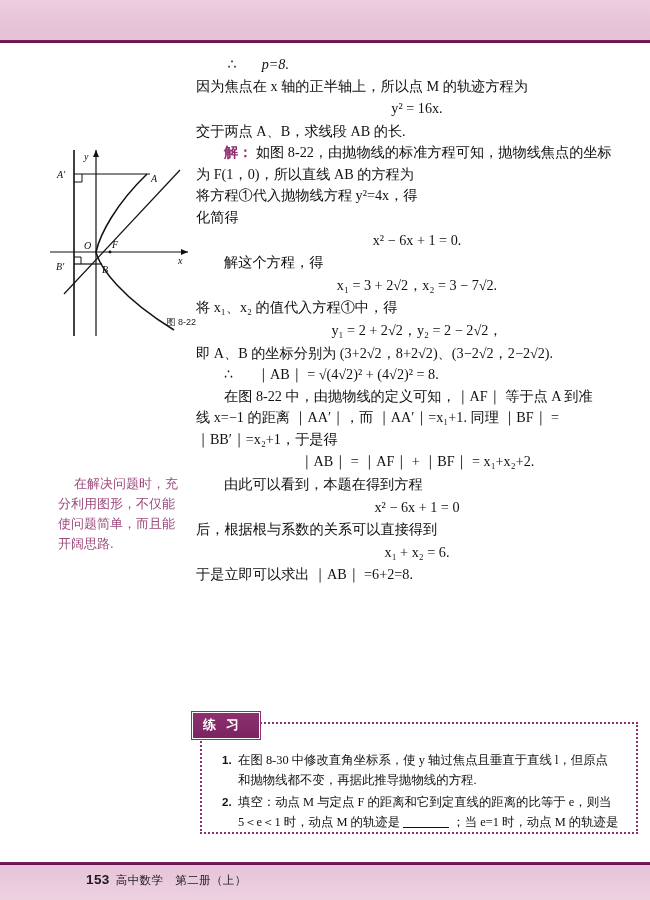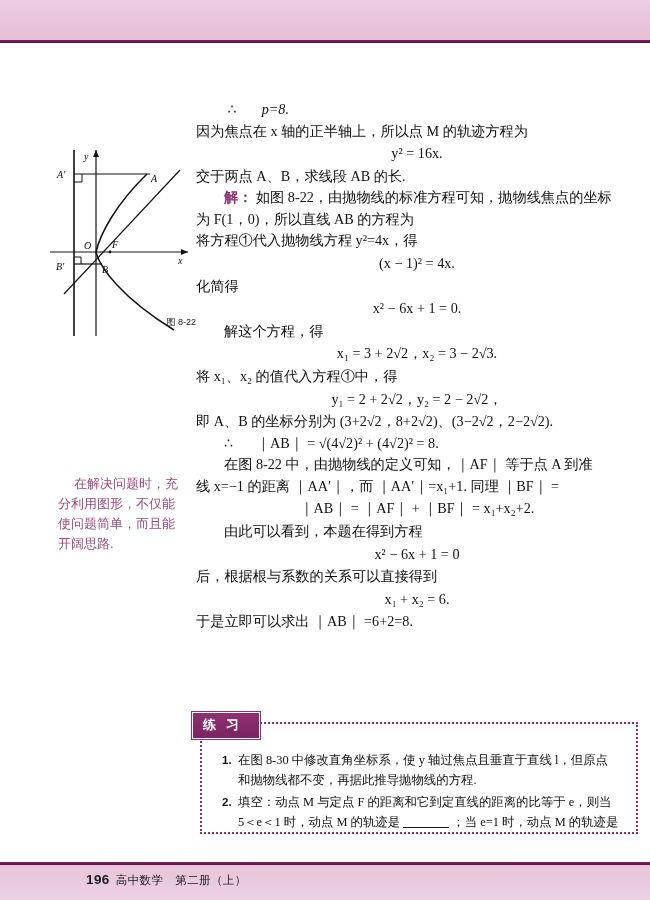--- a/index.html
+++ b/index.html
@@ -53,21 +53,21 @@
   .margin-note{
     position:absolute;left:58px;top:474px;width:128px;
     font-size:13px;line-height:1.55;color:#9c4a7d;
     font-family:"Liberation Sans","DejaVu Sans",sans-serif;
     text-indent:16px;
   }
 
   
   .col{
     position:absolute;left:196px;top:54px;width:442px;
-    font-size:14.2px;line-height:1.52;color:#111;margin-top:45px;
+    font-size:14.2px;line-height:1.52;color:#111;
   }
   .ln{white-space:nowrap;}
   .p-ind{text-indent:28px;}
   .mk{color:#8e2f72;font-weight:bold;}
   .mathline{text-align:center;margin:1px 0;position:relative;}
   .mathline.with-tag{}
   .eqtag{position:absolute;right:0;top:0;}
   i.v{font-family:"Liberation Serif","DejaVu Serif",serif;font-style:italic;}
   .circ{
     display:inline-block;width:13px;height:13px;border:1px solid #111;border-radius:50%;
@@ -169,41 +169,41 @@
     <div>交于两点 A、B，求线段 AB 的长.</div>
 
     <div class="p-ind">
       <span class="mk">解：</span>
       <span>如图 8-22，由抛物线的标准方程可知，抛物线焦点的坐标</span>
     </div>
     <div>为 F(1，0)，所以直线 AB 的方程为</div>
 
 
     <div>将方程①代入抛物线方程 y²=4x，得</div>
-    <div class="mathline">(x − 1)² = 4x.</div>
 
     <div>化简得</div>
     <div class="mathline">x² − 6x + 1 = 0.</div>
 
     <div class="p-ind">解这个方程，得</div>
-    <div class="mathline">x₁ = 3 + 2√2，x₂ = 3 − 2√3.</div>
+    <div class="mathline">x₁ = 3 + 2√2，x₂ = 3 − 7√2.</div>
 
     <div>将 x₁、x₂ 的值代入方程①中，得</div>
     <div class="mathline">y₁ = 2 + 2√2，y₂ = 2 − 2√2，</div>
 
     <div>即 A、B 的坐标分别为 (3+2√2，8+2√2)、(3−2√2，2−2√2).</div>
 
     <div class="ln p-ind">
       <span>∴</span>
       <span style="display:inline-block;width:16px;"></span>
       <span>｜AB｜ = √(4√2)² + (4√2)² = 8.</span>
     </div>
 
     <div class="p-ind">在图 8-22 中，由抛物线的定义可知，｜AF｜ 等于点 A 到准</div>
     <div>线 x=−1 的距离 ｜AA′｜，而 ｜AA′｜=x₁+1. 同理 ｜BF｜ =</div>
+    <div>｜BB′｜=x₂+1，于是得</div>
     <div class="mathline">｜AB｜ = ｜AF｜ + ｜BF｜ = x₁+x₂+2.</div>
 
     <div class="p-ind">由此可以看到，本题在得到方程</div>
     <div class="mathline">x² − 6x + 1 = 0</div>
 
     <div>后，根据根与系数的关系可以直接得到</div>
     <div class="mathline">x₁ + x₂ = 6.</div>
 
     <div>于是立即可以求出 ｜AB｜ =6+2=8.</div>
   </div>
@@ -232,16 +232,16 @@
           </div>
         </div>
       </div>
 
     </div>
   </div>
 
   <div class="footer-rule"></div>
   <div class="footer-band"></div>
   <div class="footer-text">
-    <span class="pg">196</span><span>高中数学　第二册（上）</span>
+    <span class="pg">153</span><span>高中数学　第二册（上）</span>
   </div>
 
 </div>
 
 </body></html>

